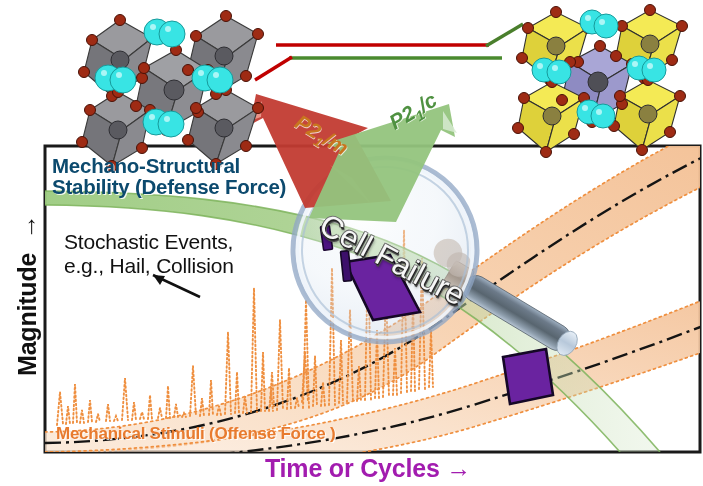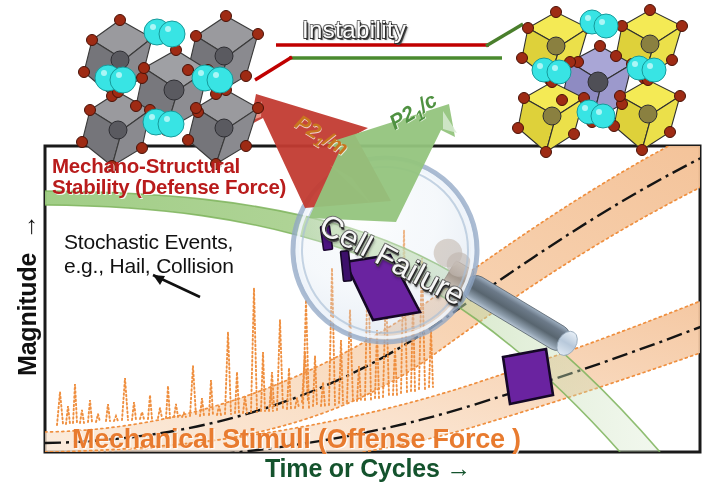--- a/index.html
+++ b/index.html
@@ -28,33 +28,33 @@
   #axis-y-label{
     left:-53px; top:283px;
     width:160px; text-align:center;
     transform:rotate(-90deg);
     transform-origin:50% 50%;
     font-size:25px; font-weight:700; color:#101010;
     letter-spacing:-0.2px;
   }
   #axis-x-label{
     left:265px; top:455px;
-    font-size:25px; font-weight:700; color:#14532d;
+    font-size:25px; font-weight:700; color:#a21caf;
     letter-spacing:-0.2px;
   }
 
   #defense-label{
     left:52px; top:155px;
-    font-size:20.5px; font-weight:700; color:#b91c1c;
+    font-size:20.5px; font-weight:700; color:#0c4a6e;
     letter-spacing:-0.25px;
     text-shadow:1.2px 1.2px 0 rgba(255,255,255,.85);
   }
   #offense-label{
-    left:72px; top:425px;
-    font-size:27px; font-weight:700; color:#e87b2f;
+    left:56px; top:425px;
+    font-size:17px; font-weight:700; color:#e87b2f;
     letter-spacing:-0.25px;
     text-shadow:1.2px 1.2px 0 rgba(255,255,255,.85);
   }
   #stochastic-label{
     left:64px; top:230px;
     font-size:21px; font-weight:400; color:#111111;
     letter-spacing:-0.2px; line-height:1.12;
   }
 
   .reaction-word{
@@ -453,21 +453,20 @@
 
   <div class="txt" id="axis-y-label">Magnitude  →</div>
   <div class="txt" id="axis-x-label">Time or Cycles →</div>
 
   <div class="txt" id="defense-label">Mechano-Structural
 Stability (Defense Force)</div>
   <div class="txt" id="offense-label">Mechanical Stimuli (Offense Force )</div>
   <div class="txt" id="stochastic-label">Stochastic Events,
 e.g., Hail, Collision</div>
 
-  <div class="reaction-word" id="instability-word">Instability</div>
 
   <div class="sg" id="sg-p21m"><span>P2</span><sub>1</sub><span>/m</span></div>
 
   <div class="sg" id="sg-p21c"><span>P2</span><sub>1</sub><span>/c</span></div>
 
   <div id="cell-failure-word">Cell Failure</div>
 
 </div>
 
 </body></html>

